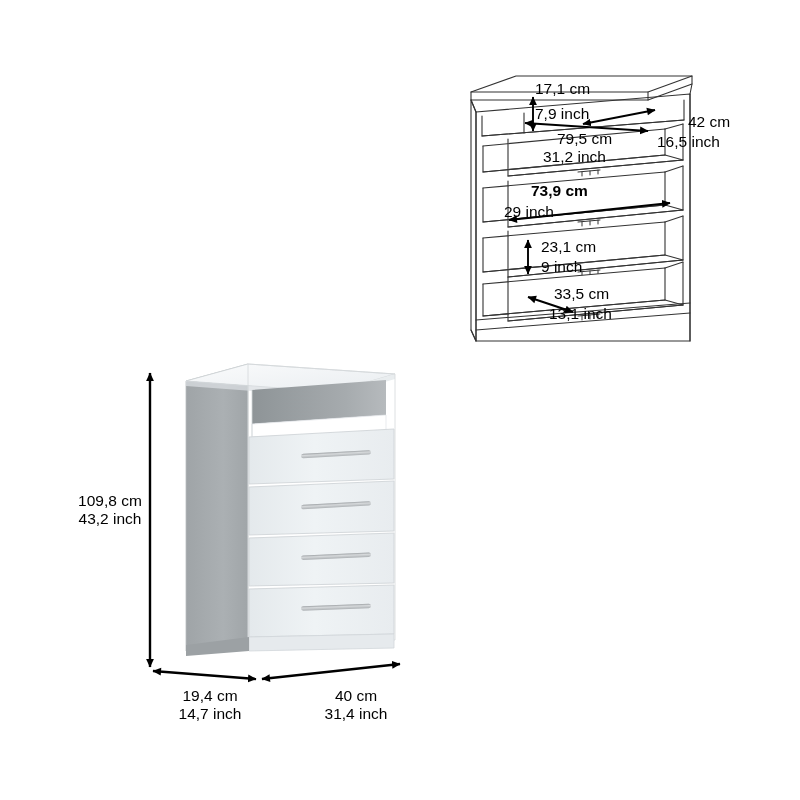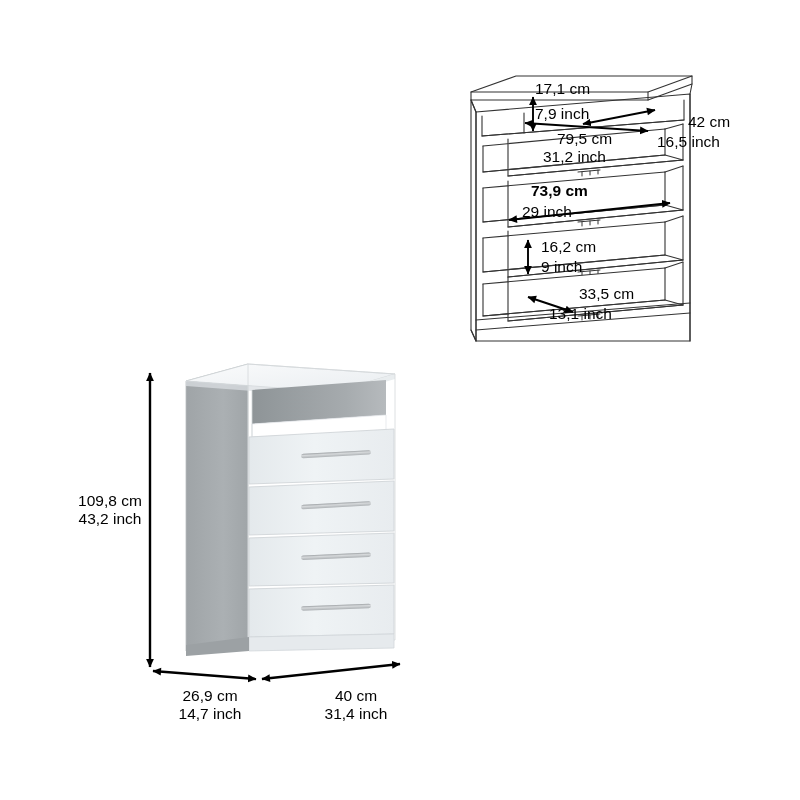--- a/index.html
+++ b/index.html
@@ -233,37 +233,37 @@
     <div class="dim-label" style="left:545px; top:130px;margin-left:12px;">79,5 cm</div>
 
     <div class="dim-label" style="left:535px; top:148px;margin-left:8px;">31,2 inch</div>
 
     <div class="dim-label" style="left:688px; top:113px;">42 cm</div>
 
     <div class="dim-label" style="left:657px; top:133px;">16,5 inch</div>
 
     <div class="dim-label" style="left:531px; top:182px;font-weight:bold;">73,9 cm</div>
 
-    <div class="dim-label" style="left:522px; top:203px;text-align:right;">29 inch</div>
-
-    <div class="dim-label" style="left:541px; top:238px;">16,2 cm</div>
+    <div class="dim-label" style="left:504px; top:203px;text-align:right;">29 inch</div>
+
+    <div class="dim-label" style="left:541px; top:238px;">23,1 cm</div>
 
     <div class="dim-label" style="left:541px; top:258px;">9 inch</div>
 
-    <div class="dim-label" style="left:554px; top:285px;margin-left:25px;">33,5 cm</div>
+    <div class="dim-label" style="left:554px; top:285px;">33,5 cm</div>
 
     <div class="dim-label" style="left:549px; top:305px;">13,1 inch</div>
 
     <div class="dim-label stack" style="left:74px; top:492px; width:72px;">
       <span class="ln">109,8 cm</span>
       <span class="ln">43,2 inch</span>
     </div>
 
     <div class="dim-label stack centered" style="left:210px; top:687px; width:100px;">
-      <span class="ln">26,9 cm</span>
+      <span class="ln">19,4 cm</span>
       <span class="ln">14,7 inch</span>
     </div>
 
     <div class="dim-label stack centered" style="left:356px; top:687px; width:100px;">
       <span class="ln">40 cm</span>
       <span class="ln">31,4 inch</span>
     </div>
 
   </div>
 </div>

